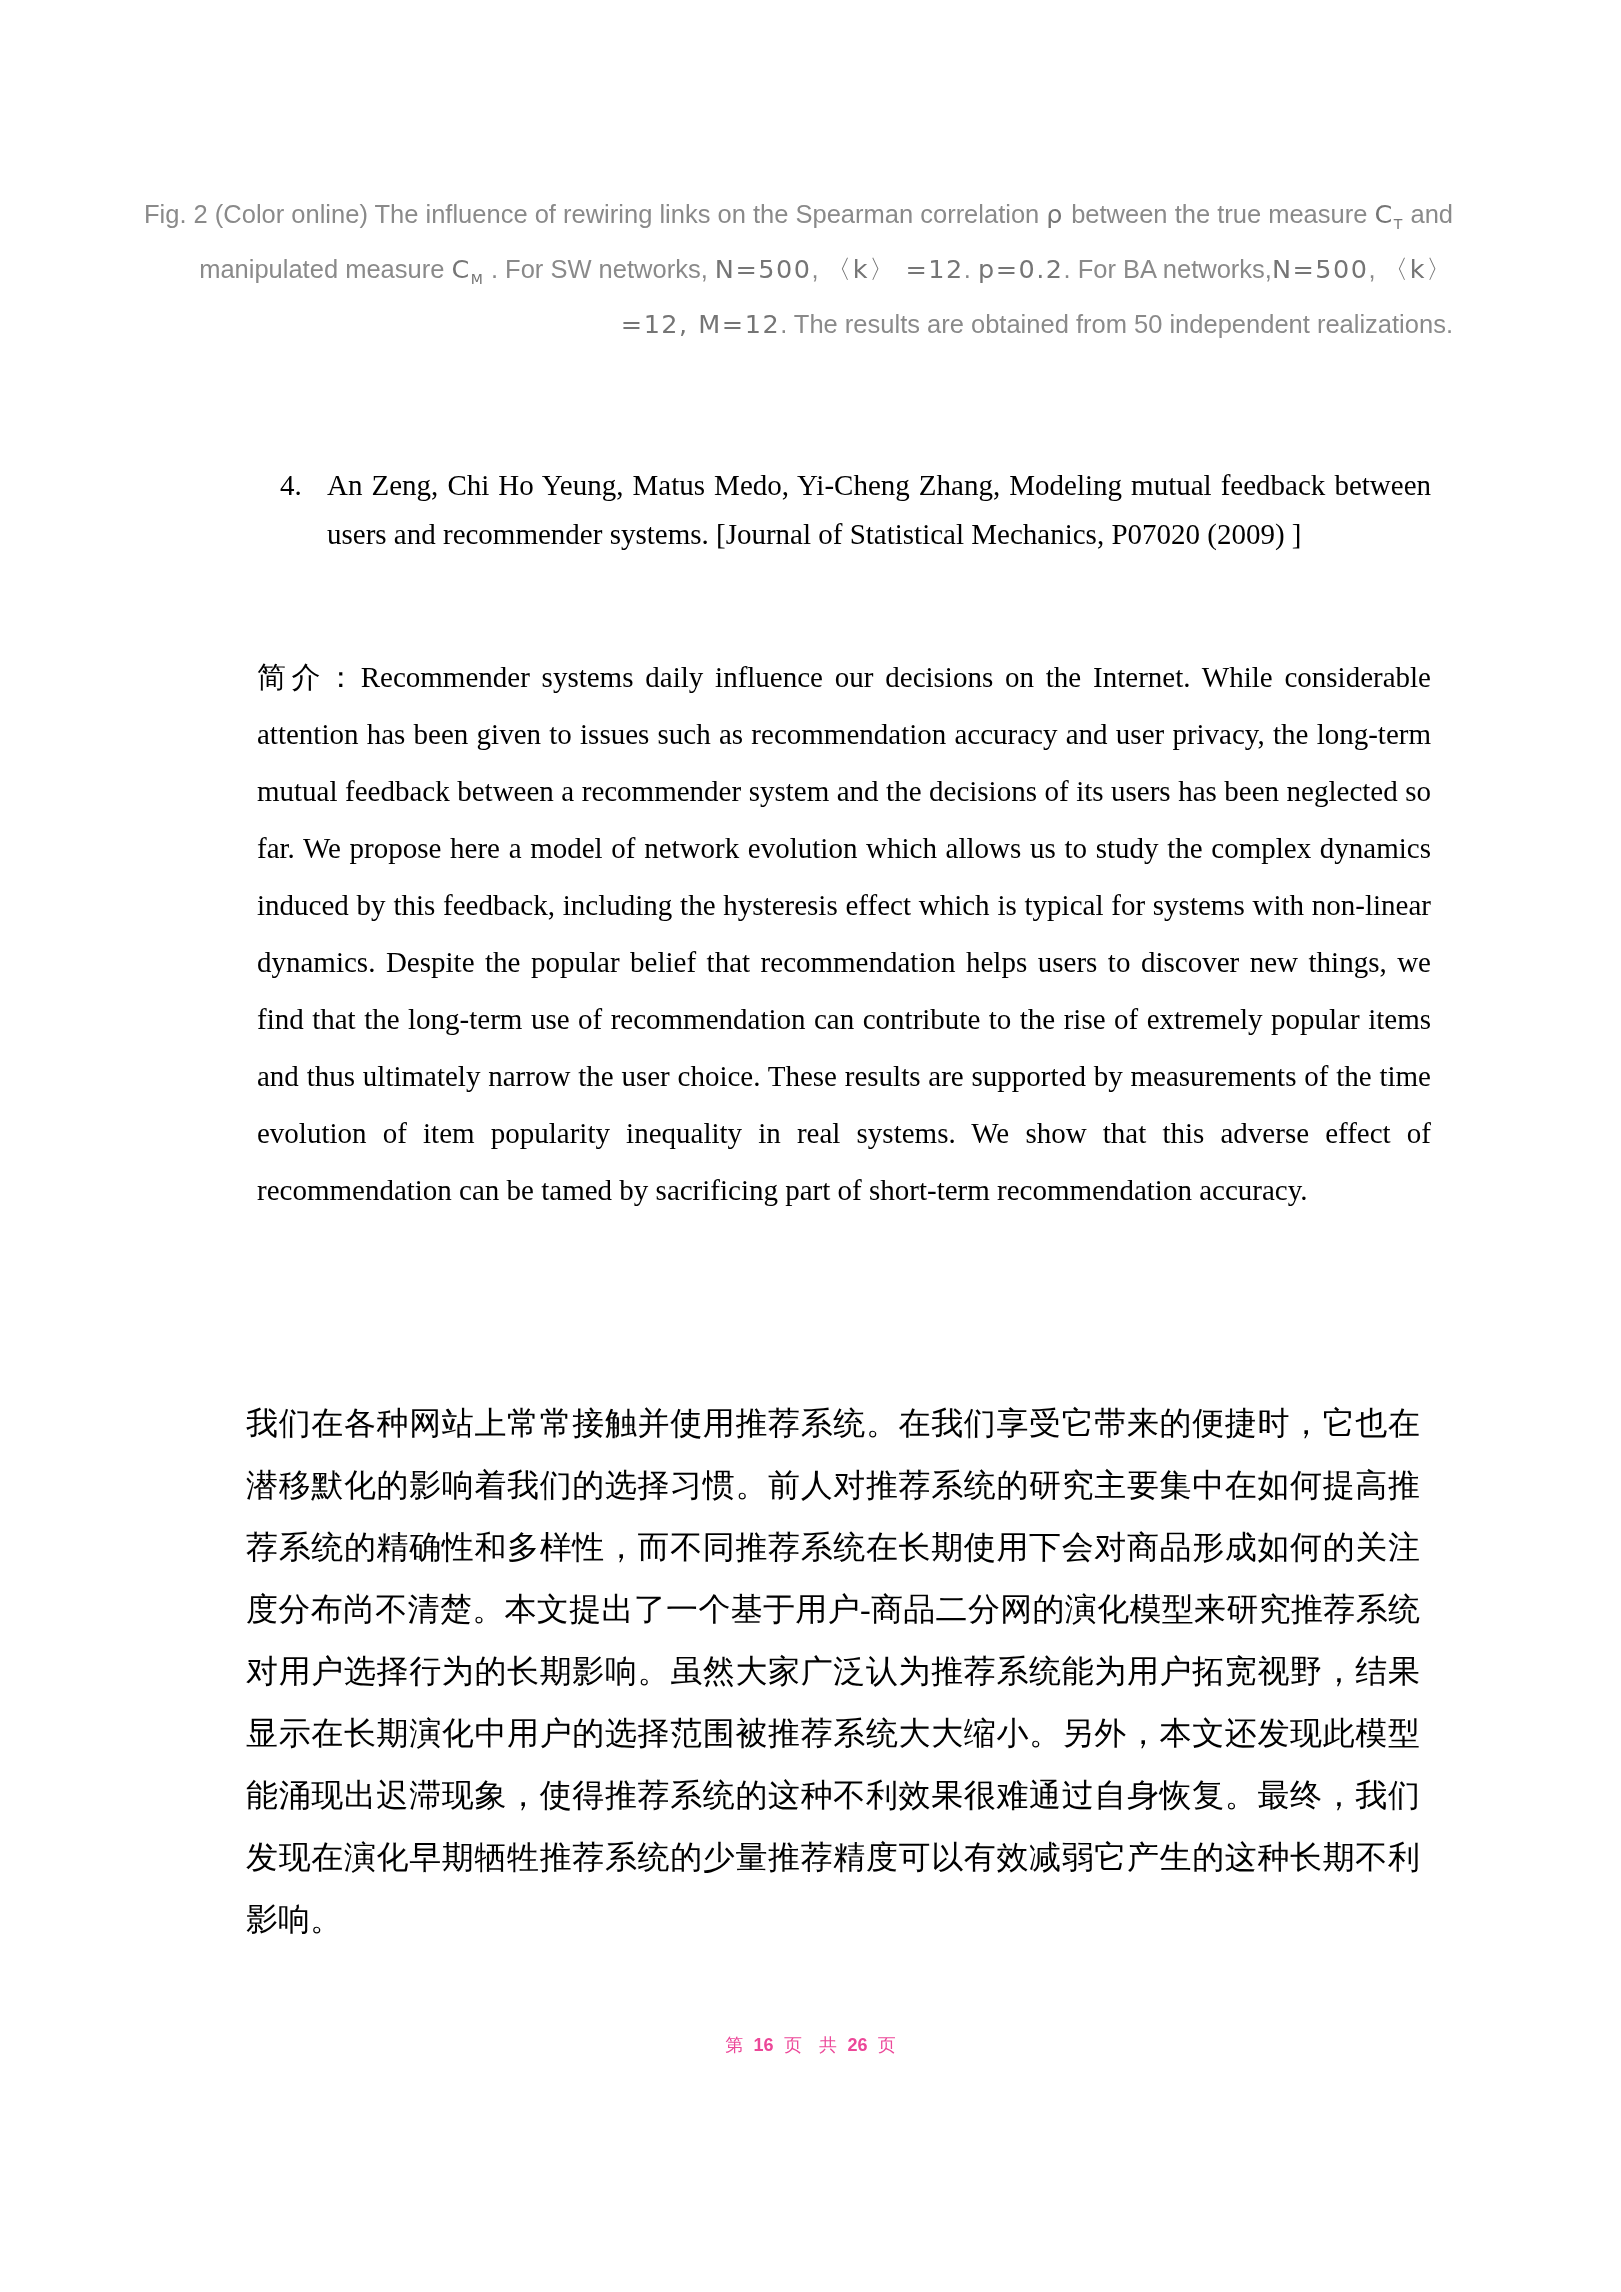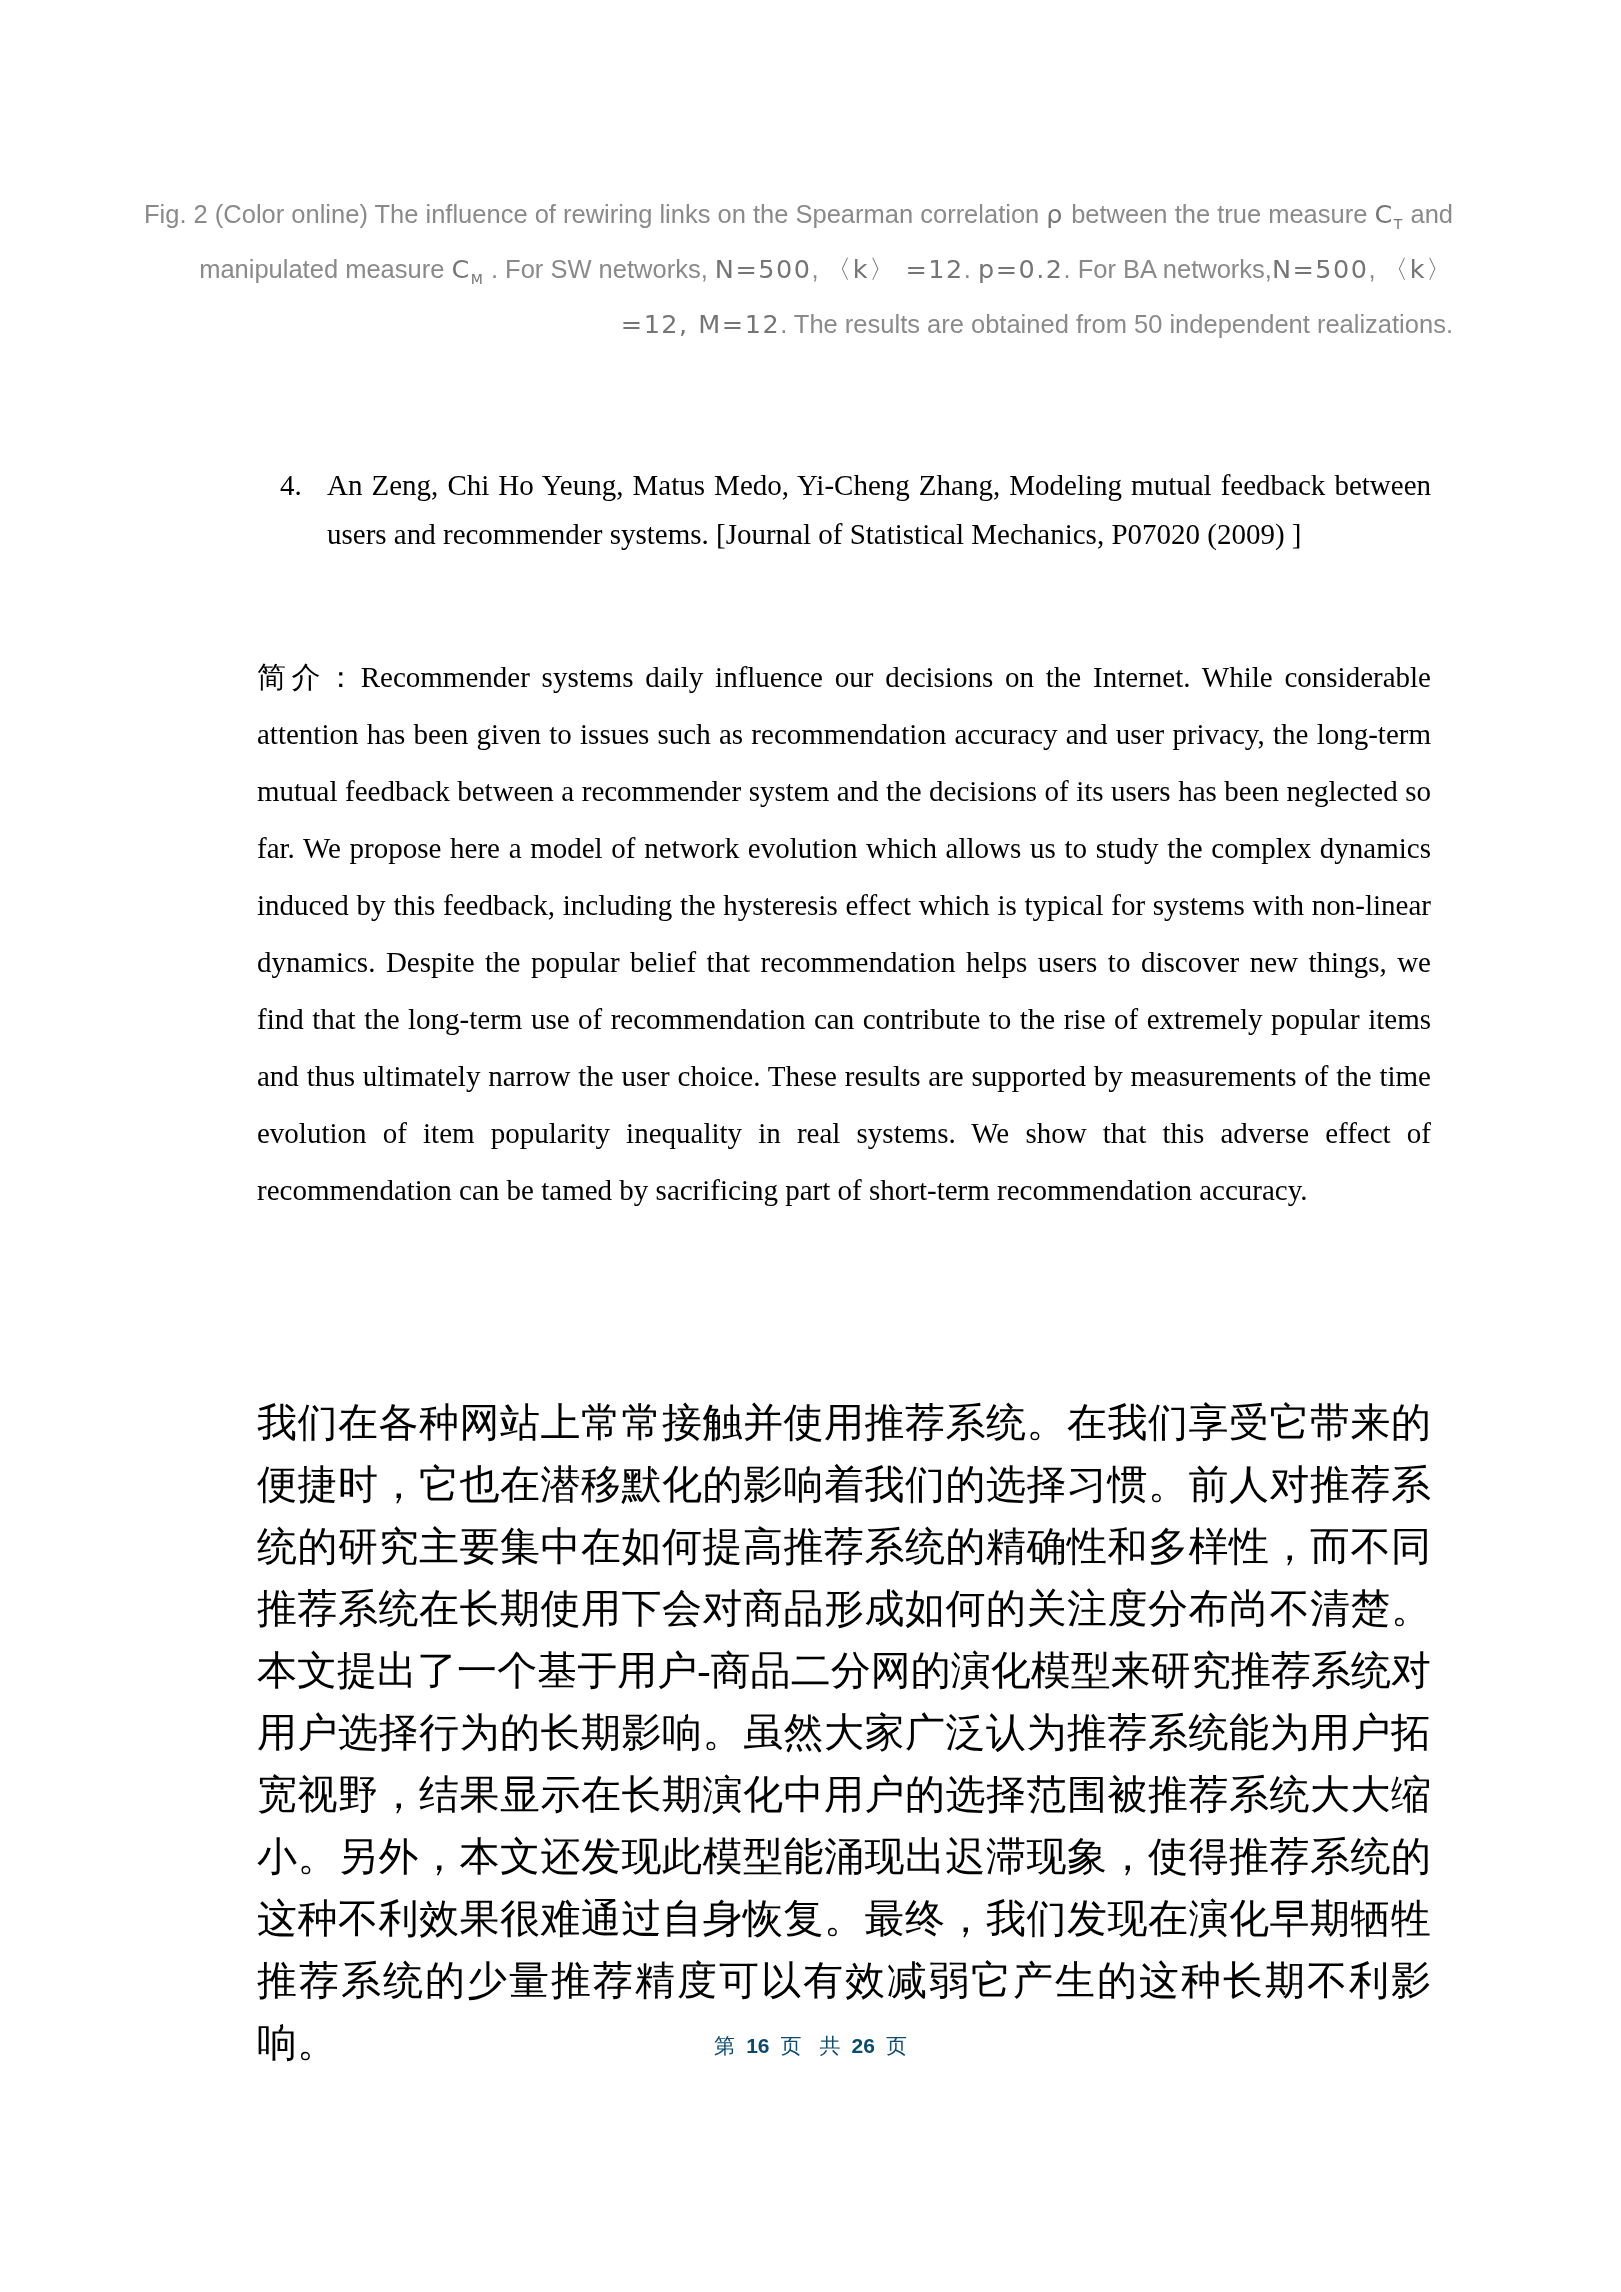--- a/index.html
+++ b/index.html
@@ -59,38 +59,38 @@
     width: 1174px;
     font-size: 29px;
     line-height: 57px;
     text-align: justify;
   }
   .abstract-label { letter-spacing: 1px; }
 
   
   .zh {
     position: absolute;
-    left: 257px;
+    left: 246px;
     top: 1392px;
     width: 1174px;
-    font-size: 40px;
+    font-size: 32px;
     line-height: 62px;
     text-align: justify;
   }
 
   
   .footer {
     position: absolute;
     left: 0;
     top: 2031px;
     width: 100%;
     text-align: center;
-    font-size: 21px;
+    font-size: 18px;
     line-height: 29px;
-    color: #0c4a6e;
+    color: #ec4899;
   }
   .footer span { margin: 0 2.9px; }
   .footer .num { font-weight: bold; font-family: "Liberation Sans", sans-serif; }
   .footer .gap { margin-left: 9.8px; }
 </style>
 </head>
 <body>
 
 <p class="caption"><span class="seg-text">Fig. 2 (Color online) The influence of rewiring links on the Spearman correlation </span><span class="seg-formula">ρ</span><span class="seg-text"> between the true measure </span><span class="seg-formula">C</span><span class="seg-sub">T</span><span class="seg-text"> and manipulated measure </span><span class="seg-formula">C</span><span class="seg-sub">M</span><span class="seg-text"> . For SW networks, </span><span class="seg-formula">N=500</span><span class="seg-text">, </span><span class="seg-formula">〈k〉 =12</span><span class="seg-text">. </span><span class="seg-formula">p=0.2</span><span class="seg-text">. For BA networks,</span><span class="seg-formula">N=500</span><span class="seg-text">, </span><span class="seg-formula">〈k〉 =12, M=12</span><span class="seg-text">. The results are obtained from 50 independent realizations.</span></p>
 

